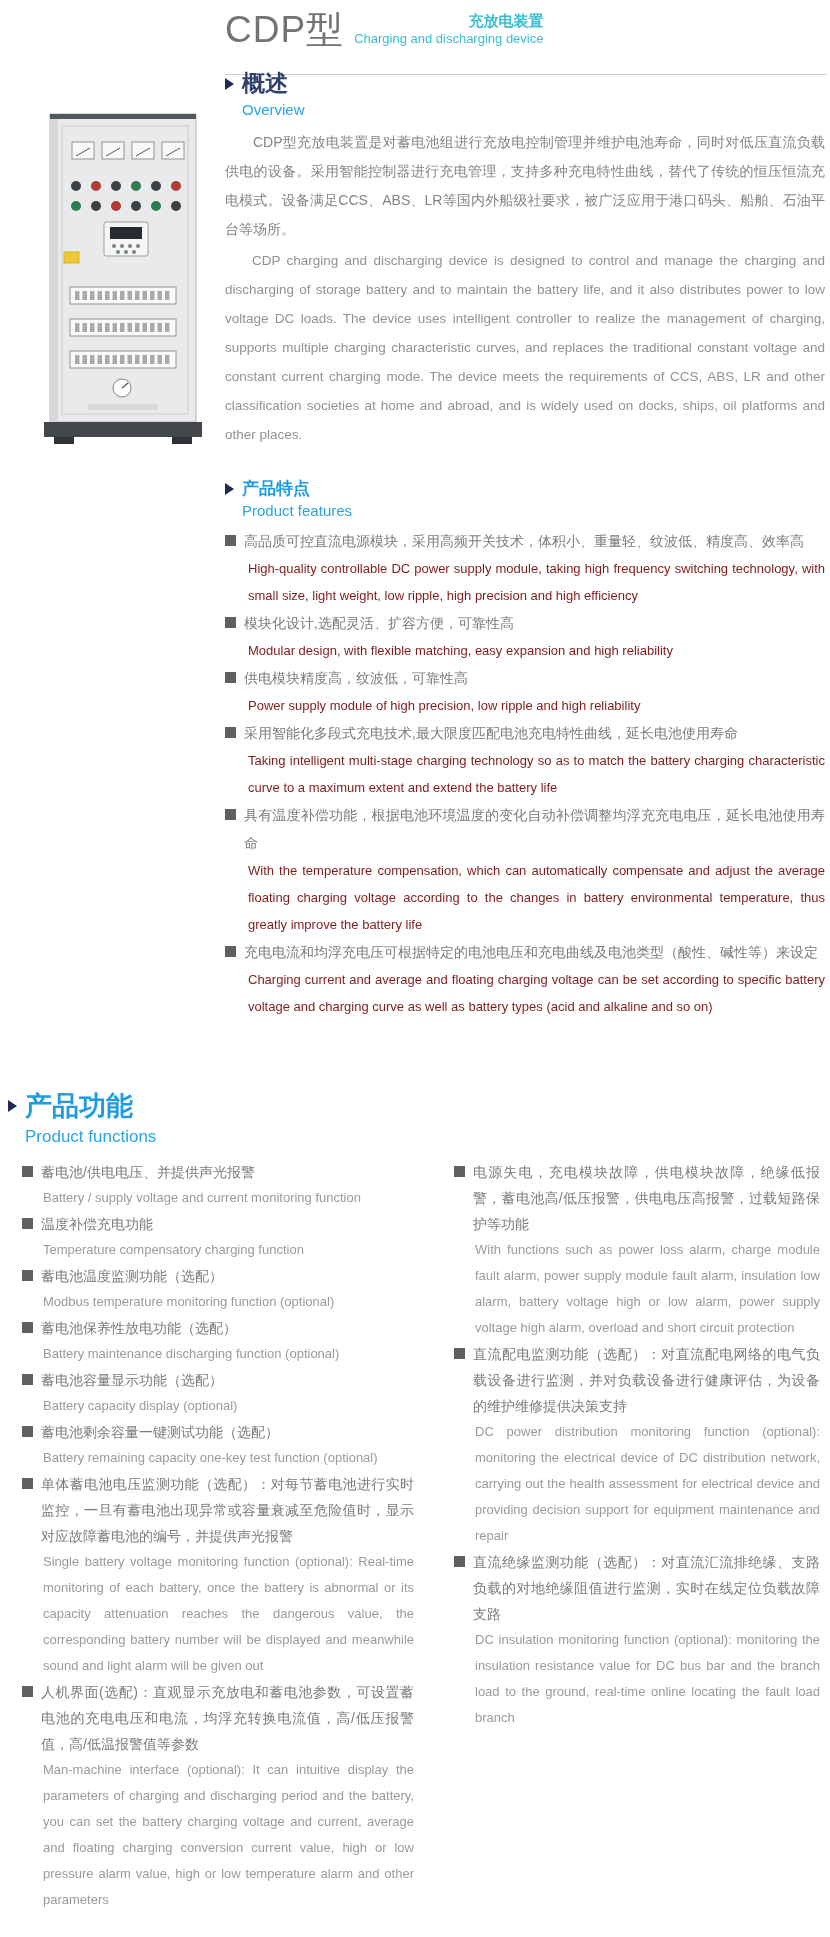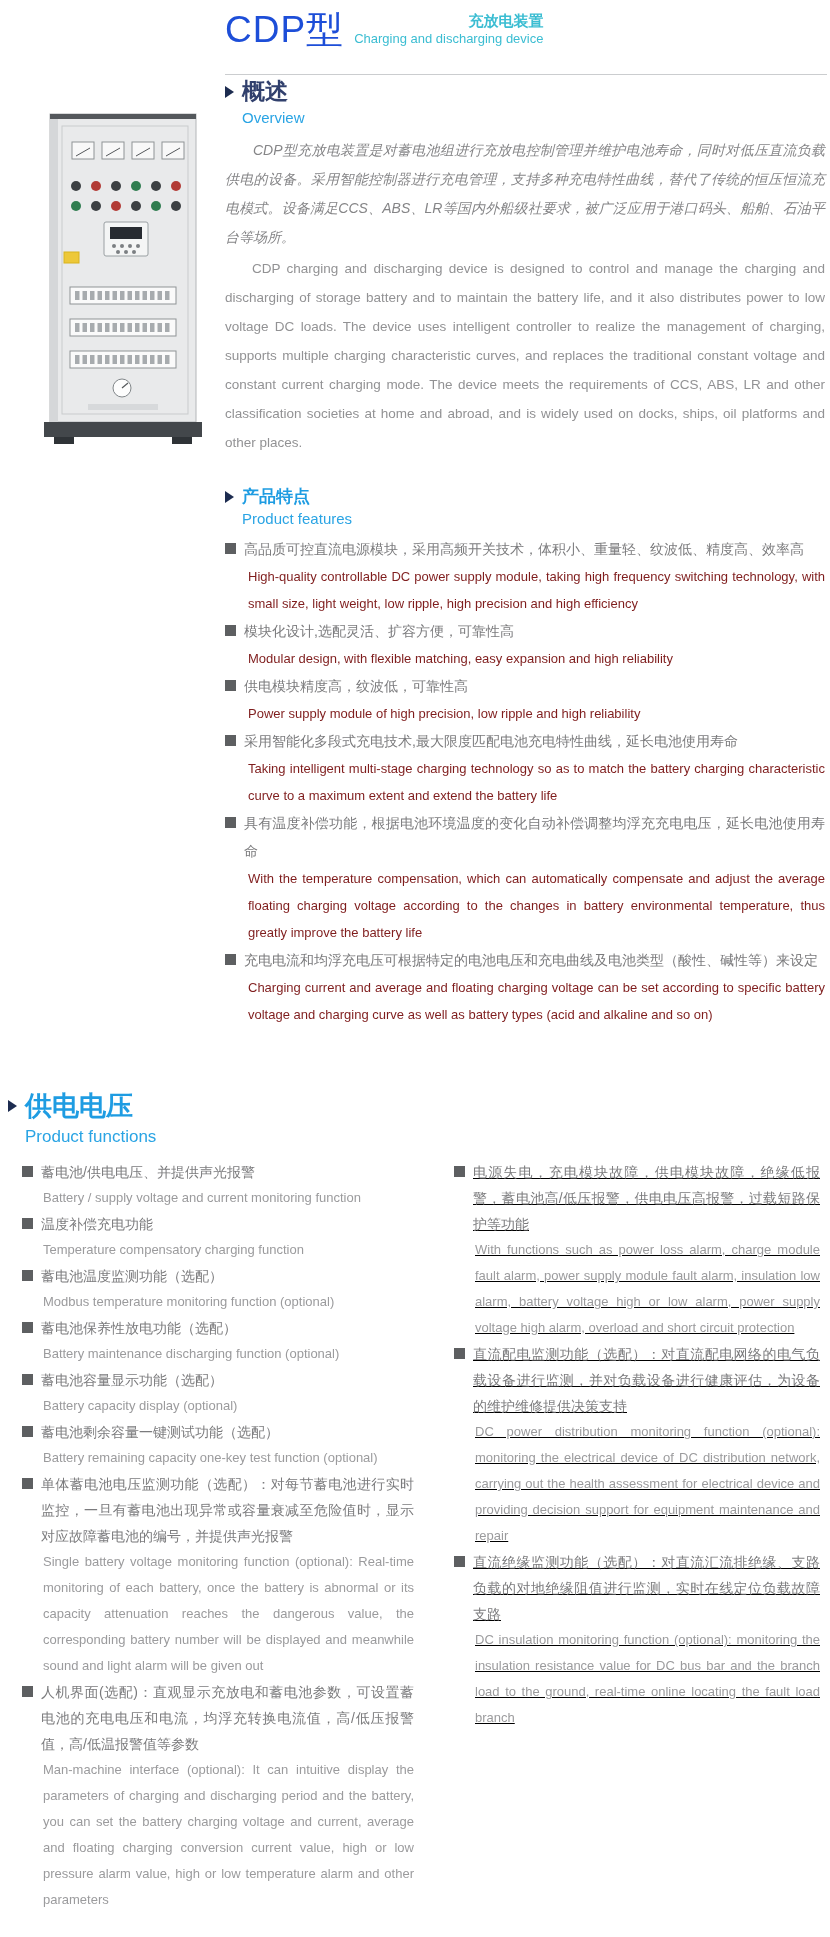--- a/index.html
+++ b/index.html
@@ -2,52 +2,52 @@
 <html><head>
 <meta charset="utf-8">
 <style>
   html,body{margin:0;padding:0;background:#fff;}
   .page{
     position:relative;width:830px;height:1937px;background:#fff;overflow:hidden;
     font-family:"Liberation Sans","DejaVu Sans",sans-serif;
   }
   
   .hdr{position:absolute;left:225px;top:8px;display:flex;align-items:flex-start;}
-  .hdr-model{font-size:37px;line-height:44px;color:#1d4ed8;letter-spacing:1px;}
+  .hdr-model{font-size:37px;line-height:44px;color:#737373;letter-spacing:1px;}
   .hdr-sub{margin-left:10px;margin-top:4px;text-align:right;}
   .hdr-sub-zh{font-size:15px;font-weight:bold;color:#3bbdd2;line-height:18px;}
   .hdr-sub-en{font-size:13px;color:#3bbdd2;line-height:17px;}
   .hdr-rule{position:absolute;left:225px;right:3px;top:74px;border-top:1px solid #cbcdcf;}
   
   .sec-head{display:flex;align-items:center;}
   .tri{width:0;height:0;border-left:9px solid #1d2c50;border-top:6px solid transparent;
        border-bottom:6px solid transparent;margin-right:8px;flex:0 0 auto;}
   .sec-title-navy{font-size:23px;font-weight:bold;color:#31406d;}
   .sec-title-blue{font-size:17px;font-weight:bold;color:#1e9ce2;}
   .sec-title-big{font-size:27px;font-weight:bold;color:#1e9ce2;}
   .sec-sub{font-size:15px;color:#2aa4e4;margin:2px 0 0 17px;}
   .sec-sub-big{font-size:17px;color:#2aa4e4;margin:3px 0 0 17px;}
   
-  .right-col{position:absolute;left:225px;top:76px;width:600px;}
+  .right-col{position:absolute;left:225px;top:68px;width:600px;}
   .p-zh{margin:10px 0 0 0;text-indent:2em;font-size:14px;line-height:29px;
-        color:#858587;text-align:justify;font-style:italic;}
+        color:#858587;text-align:justify;}
   .p-en{margin:2px 0 0 0;text-indent:2em;font-size:13.5px;line-height:29px;
         color:#929294;text-align:justify;}
   
   .blist{margin-top:8px;}
   .item{position:relative;padding-left:19px;}
   .sq{position:absolute;left:0;top:8px;width:11px;height:11px;background:#5d5f61;}
   .item .zh{font-size:14px;line-height:28px;color:#7b7b7d;text-align:justify;}
   .item .en{font-size:13px;line-height:27px;color:#7f1d1d;text-align:justify;padding-left:4px;}
   .features-gap{margin-top:28px;}
   
   .functions{position:absolute;left:8px;top:1088px;width:814px;}
   .func-cols{display:flex;margin-top:12px;padding-left:14px;}
   .func-col-left{width:392px;flex:0 0 auto;}
-  .func-col-right{width:366px;flex:0 0 auto;margin-left:40px;text-decoration:underline;}
+  .func-col-right{width:366px;flex:0 0 auto;margin-left:40px;}
   .func-col-left .zh,.func-col-right .zh{font-size:14px;line-height:26px;color:#7b7b7d;text-align:justify;}
   .func-col-left .en,.func-col-right .en{font-size:13px;line-height:26px;color:#9b9b9d;text-align:justify;padding-left:2px;}
   .func-col-left .sq,.func-col-right .sq{top:7px;}
   
   .cabinet{position:absolute;left:28px;top:104px;width:188px;height:345px;}
 </style>
 </head>
 <body>
 
 <div class="page">
@@ -175,21 +175,21 @@
           <span class="sq"></span>
           <div class="zh">充电电流和均浮充电压可根据特定的电池电压和充电曲线及电池类型（酸性、碱性等）来设定</div>
           <div class="en">Charging current and average and floating charging voltage can be set according to specific battery voltage and charging curve as well as battery types (acid and alkaline and so on)</div>
         </div>
       </div>
   </div>
 
   <div class="functions">
     <div class="sec-head">
       <span class="tri"></span>
-      <span class="sec-title-big">供电电压</span>
+      <span class="sec-title-big">产品功能</span>
     </div>
     <div class="sec-sub-big">Product functions</div>
 
     <div class="func-cols">
       <div class="func-col-left">
 
           <div class="item">
             <span class="sq"></span>
             <div class="zh">蓄电池/供电电压、并提供声光报警</div>
             <div class="en">Battery / supply voltage and current monitoring function</div>

